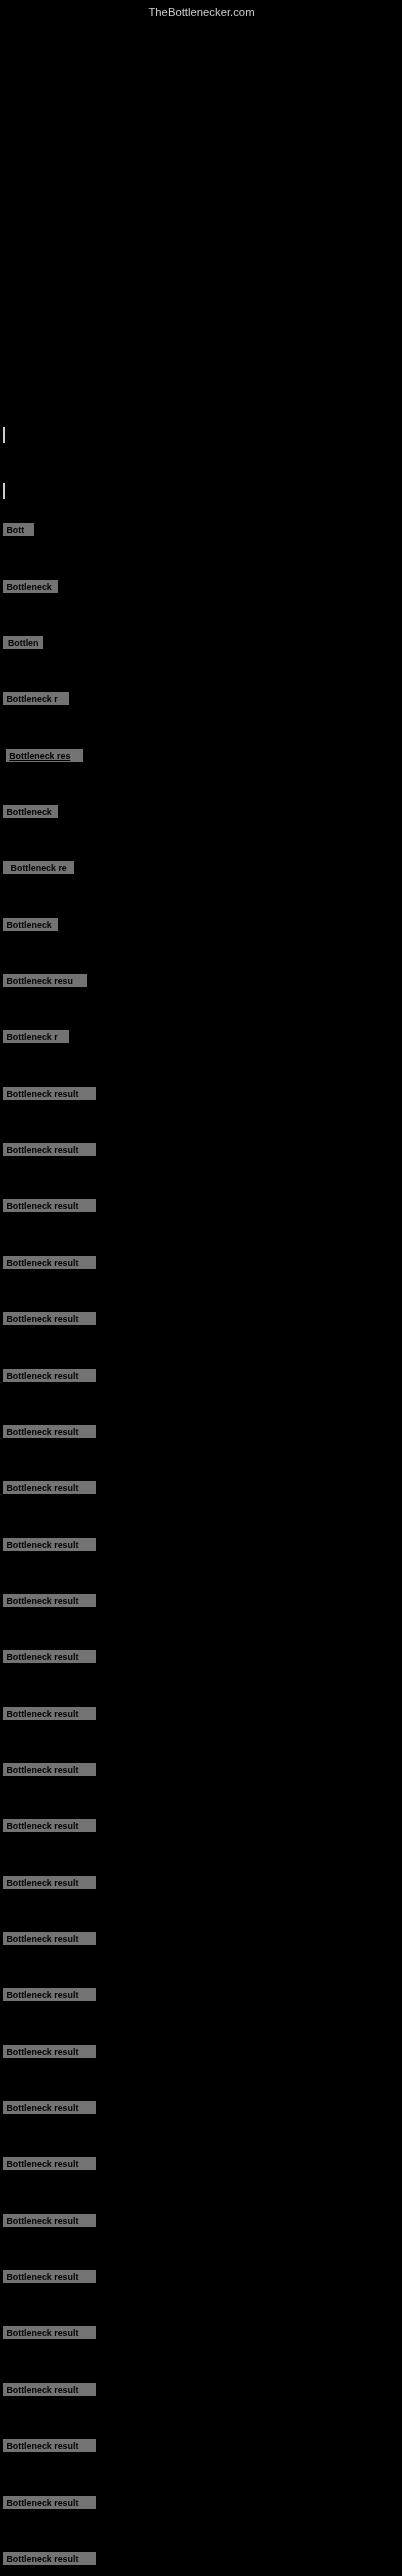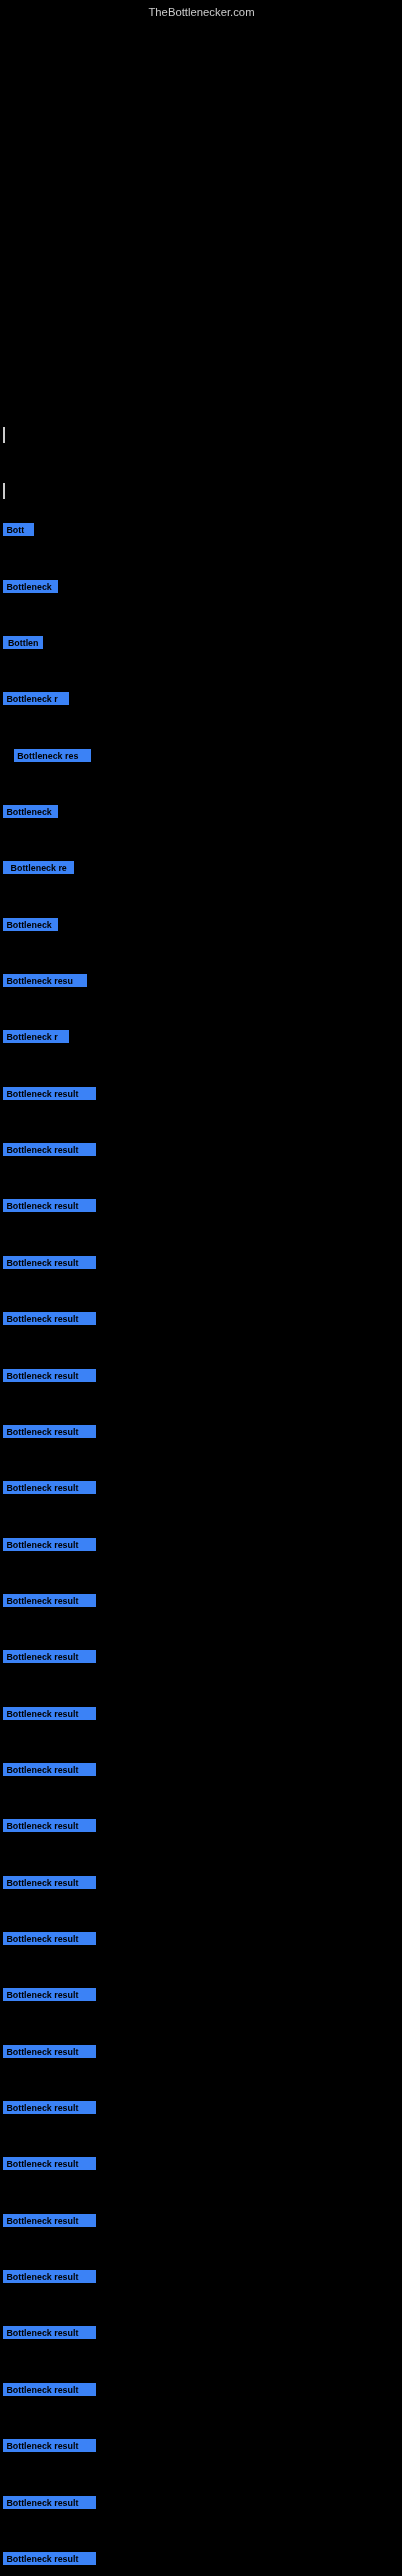--- a/index.html
+++ b/index.html
@@ -39,21 +39,21 @@
       left: 3.2px;
     }
 
     .cursor-bar-2 {
       top: 483px;
       left: 3.2px;
     }
 
     .bottleneck-label {
       display: inline-block;
-      background-color: #3b82f6;
+      background-color: #737373;
       color: #000000;
       font-size: 8.9px;
       font-weight: bold;
       padding: 1.6px 3.2px;
       position: absolute;
       white-space: nowrap;
     }
   </style>
 </head>
 <body>
@@ -61,21 +61,21 @@
 <div class="site-title">TheBottlenecker.com</div>
 
 <div class="cursor-bar cursor-bar-1"></div>
 <div class="cursor-bar cursor-bar-2"></div>
 
 <div id="labels-container">
     <div class="bottleneck-label" style="top: 523px; left: 3.2px; min-width: 31px;">Bott</div>
     <div class="bottleneck-label" style="top: 580px; left: 3.2px; min-width: 55px;">Bottleneck</div>
     <div class="bottleneck-label" style="top: 636px; left: 3.2px; min-width: 40px; text-align: center;">Bottlen</div>
     <div class="bottleneck-label" style="top: 692px; left: 3.2px; min-width: 66px;">Bottleneck r</div>
-    <div class="bottleneck-label" style="top: 749px; left: 14px; min-width: 77px;">Bottleneck res</div>
+    <div class="bottleneck-label" style="top: 749px; left: 6px; min-width: 77px; text-decoration: underline;">Bottleneck res</div>
     <div class="bottleneck-label" style="top: 805px; left: 3.2px; min-width: 55px;">Bottleneck</div>
     <div class="bottleneck-label" style="top: 861px; left: 3.2px; min-width: 71px; text-align: center;">Bottleneck re</div>
     <div class="bottleneck-label" style="top: 918px; left: 3.2px; min-width: 55px;">Bottleneck</div>
     <div class="bottleneck-label" style="top: 974px; left: 3.2px; min-width: 84px;">Bottleneck resu</div>
     <div class="bottleneck-label" style="top: 1030px; left: 3.2px; min-width: 66px;">Bottleneck r</div>
     <div class="bottleneck-label" style="top: 1087px; left: 3.2px; min-width: 93px;">Bottleneck result</div>
     <div class="bottleneck-label" style="top: 1143px; left: 3.2px; min-width: 93px;">Bottleneck result</div>
     <div class="bottleneck-label" style="top: 1199px; left: 3.2px; min-width: 93px;">Bottleneck result</div>
     <div class="bottleneck-label" style="top: 1256px; left: 3.2px; min-width: 93px;">Bottleneck result</div>
     <div class="bottleneck-label" style="top: 1312px; left: 3.2px; min-width: 93px;">Bottleneck result</div>

